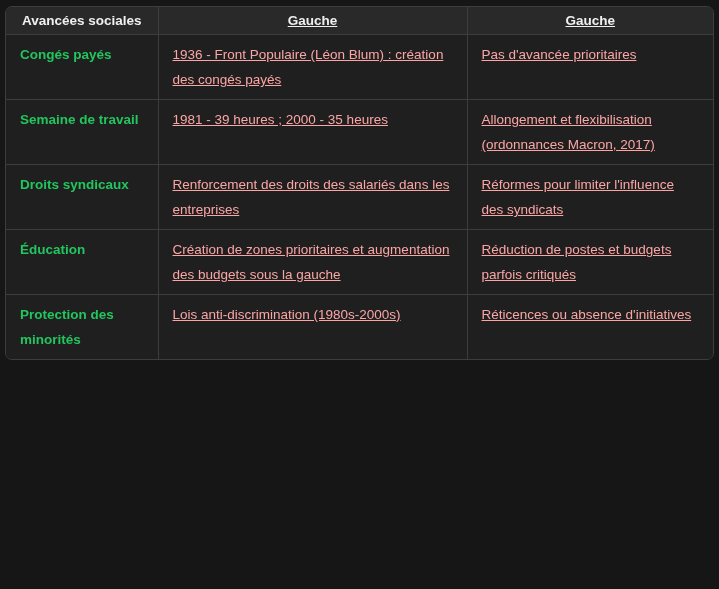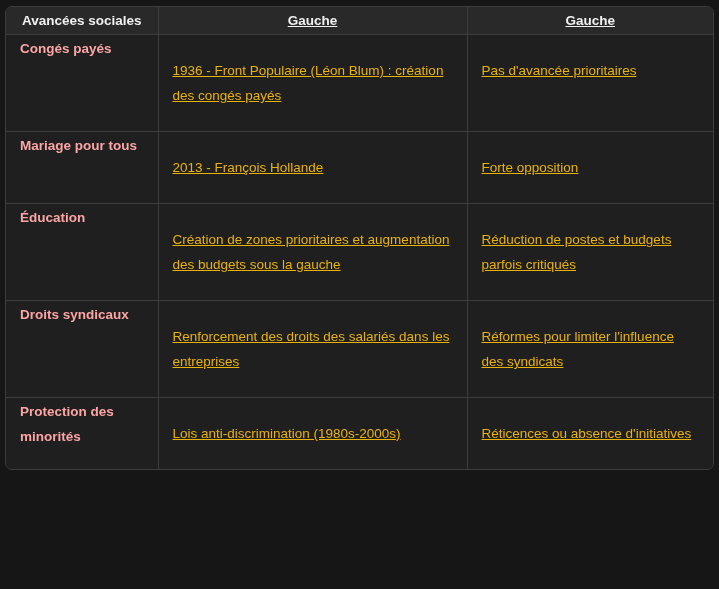--- a/index.html
+++ b/index.html
@@ -42,30 +42,30 @@
   tbody td,
   tbody th + td + td { border-left: 1px solid #3d3d3d; text-decoration: underline; }
   tbody th { border-left: none; }
   tbody td { border-left: 1px solid #3d3d3d; }
   tbody tr + tr th,
   tbody tr + tr td { border-top: 1px solid #3d3d3d; }
   tbody th {
     text-align: left;
     font-weight: 700;
     vertical-align: top;
-    padding: 1px 14px;
+    padding: 7px 14px;
     line-height: 25px;
-    color: #fca5a5;
+    color: #22c55e;
     background: #1f1f1f;
   }
   tbody td {
     vertical-align: top;
-    padding: 23px 14px;
+    padding: 7px 14px;
     line-height: 25px;
-    color: #eab308;
+    color: #fca5a5;
     background: #1f1f1f;
   }
 </style>
 </head>
 <body>
 
 <div class="table-wrap">
   <table>
     <colgroup>
       <col class="c1">
@@ -79,33 +79,33 @@
         <th>Gauche</th>
       </tr>
     </thead>
     <tbody>
       <tr>
         <th>Congés payés</th>
         <td>1936 - Front Populaire (Léon Blum) : création des congés payés</td>
         <td>Pas d'avancée prioritaires</td>
       </tr>
       <tr>
-        <th>Mariage pour tous</th>
-        <td>2013 - François Hollande</td>
-        <td>Forte opposition</td>
+        <th>Semaine de travail</th>
+        <td>1981 - 39 heures ; 2000 - 35 heures</td>
+        <td>Allongement et flexibilisation (ordonnances Macron, 2017)</td>
+      </tr>
+      <tr>
+        <th>Droits syndicaux</th>
+        <td>Renforcement des droits des salariés dans les entreprises</td>
+        <td>Réformes pour limiter l'influence des syndicats</td>
       </tr>
       <tr>
         <th>Éducation</th>
         <td>Création de zones prioritaires et augmentation des budgets sous la gauche</td>
         <td>Réduction de postes et budgets parfois critiqués</td>
-      </tr>
-      <tr>
-        <th>Droits syndicaux</th>
-        <td>Renforcement des droits des salariés dans les entreprises</td>
-        <td>Réformes pour limiter l'influence des syndicats</td>
       </tr>
       <tr>
         <th>Protection des minorités</th>
         <td>Lois anti-discrimination (1980s-2000s)</td>
         <td>Réticences ou absence d'initiatives</td>
       </tr>
 
     </tbody>
   </table>
 </div>

